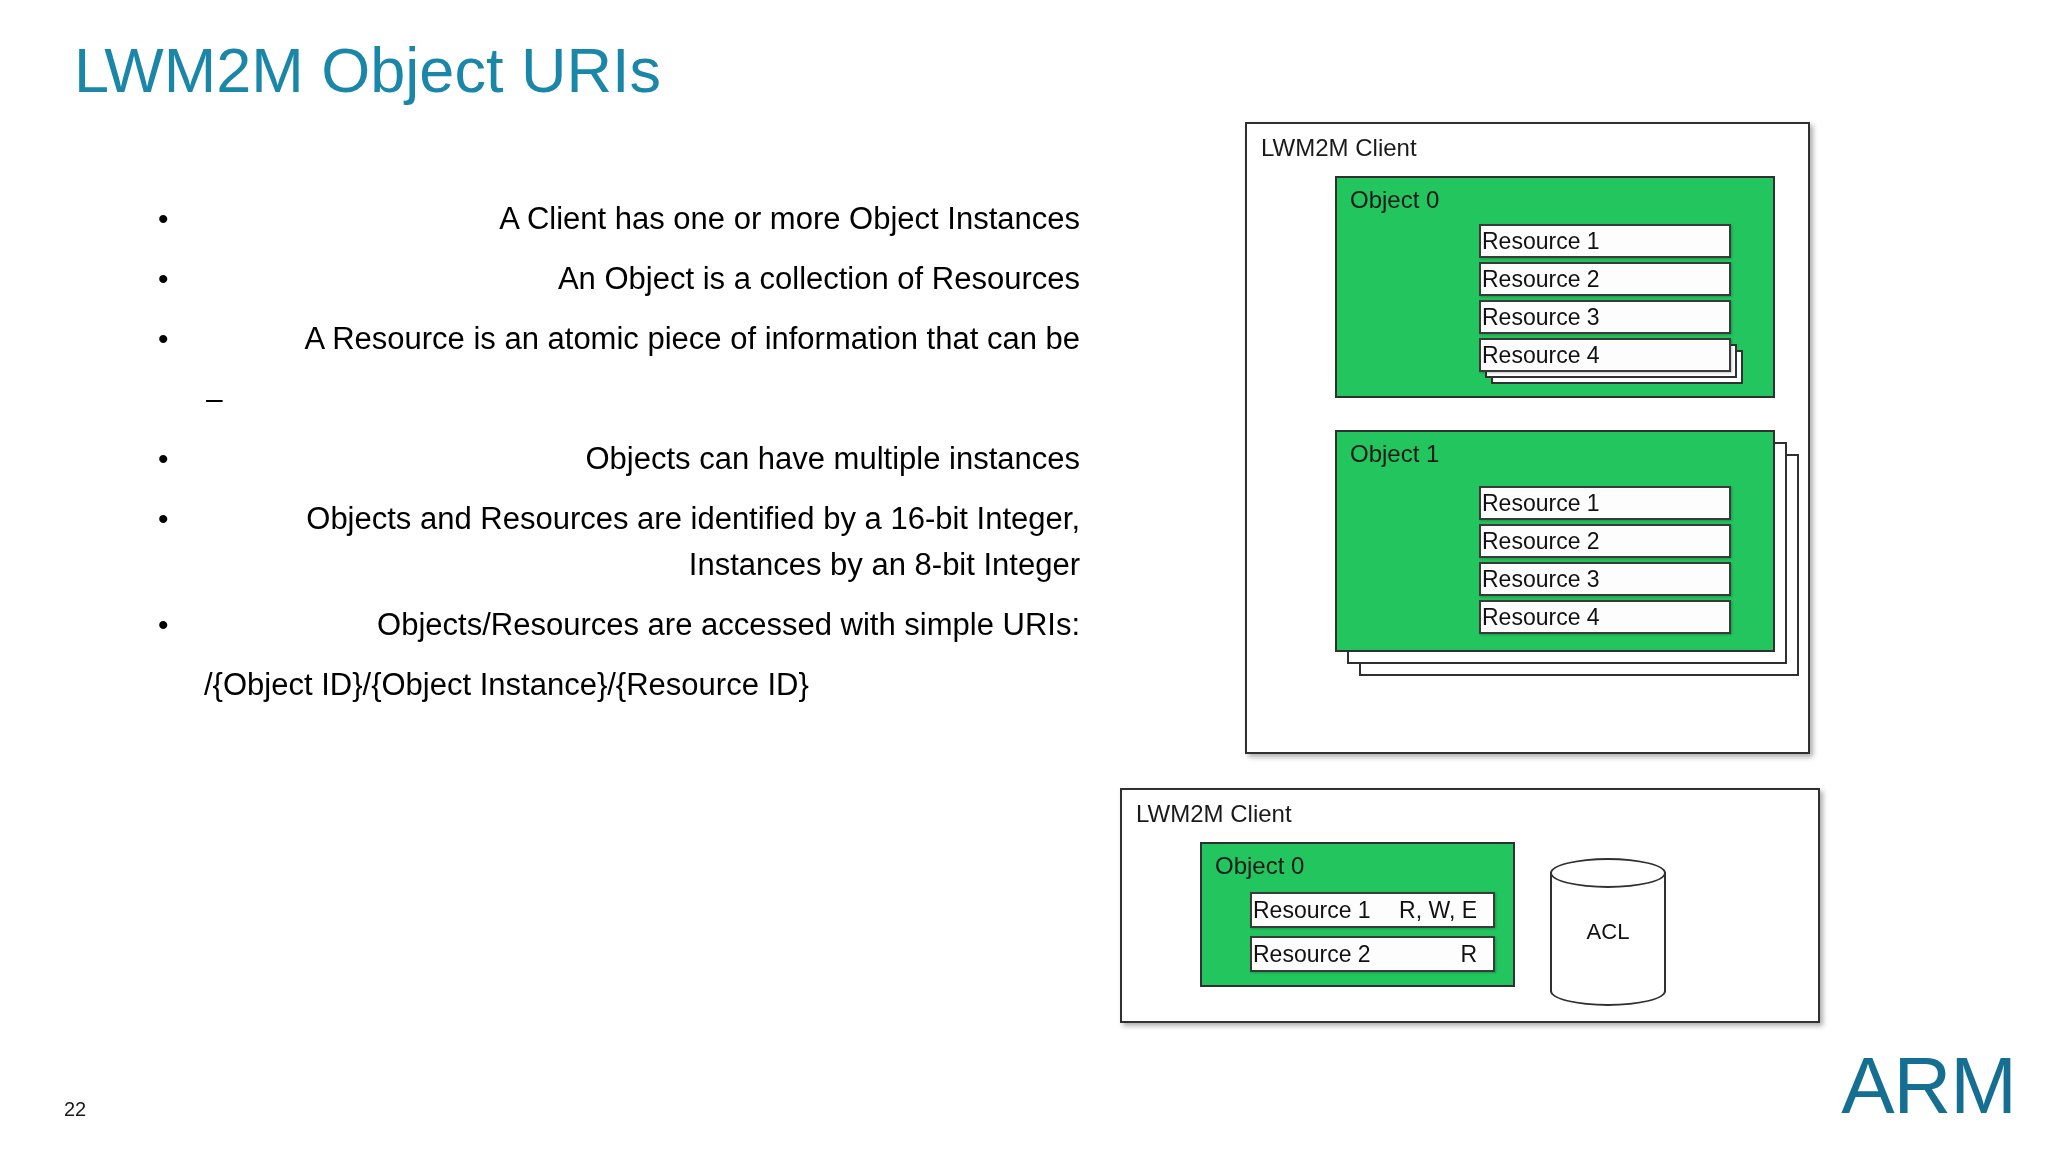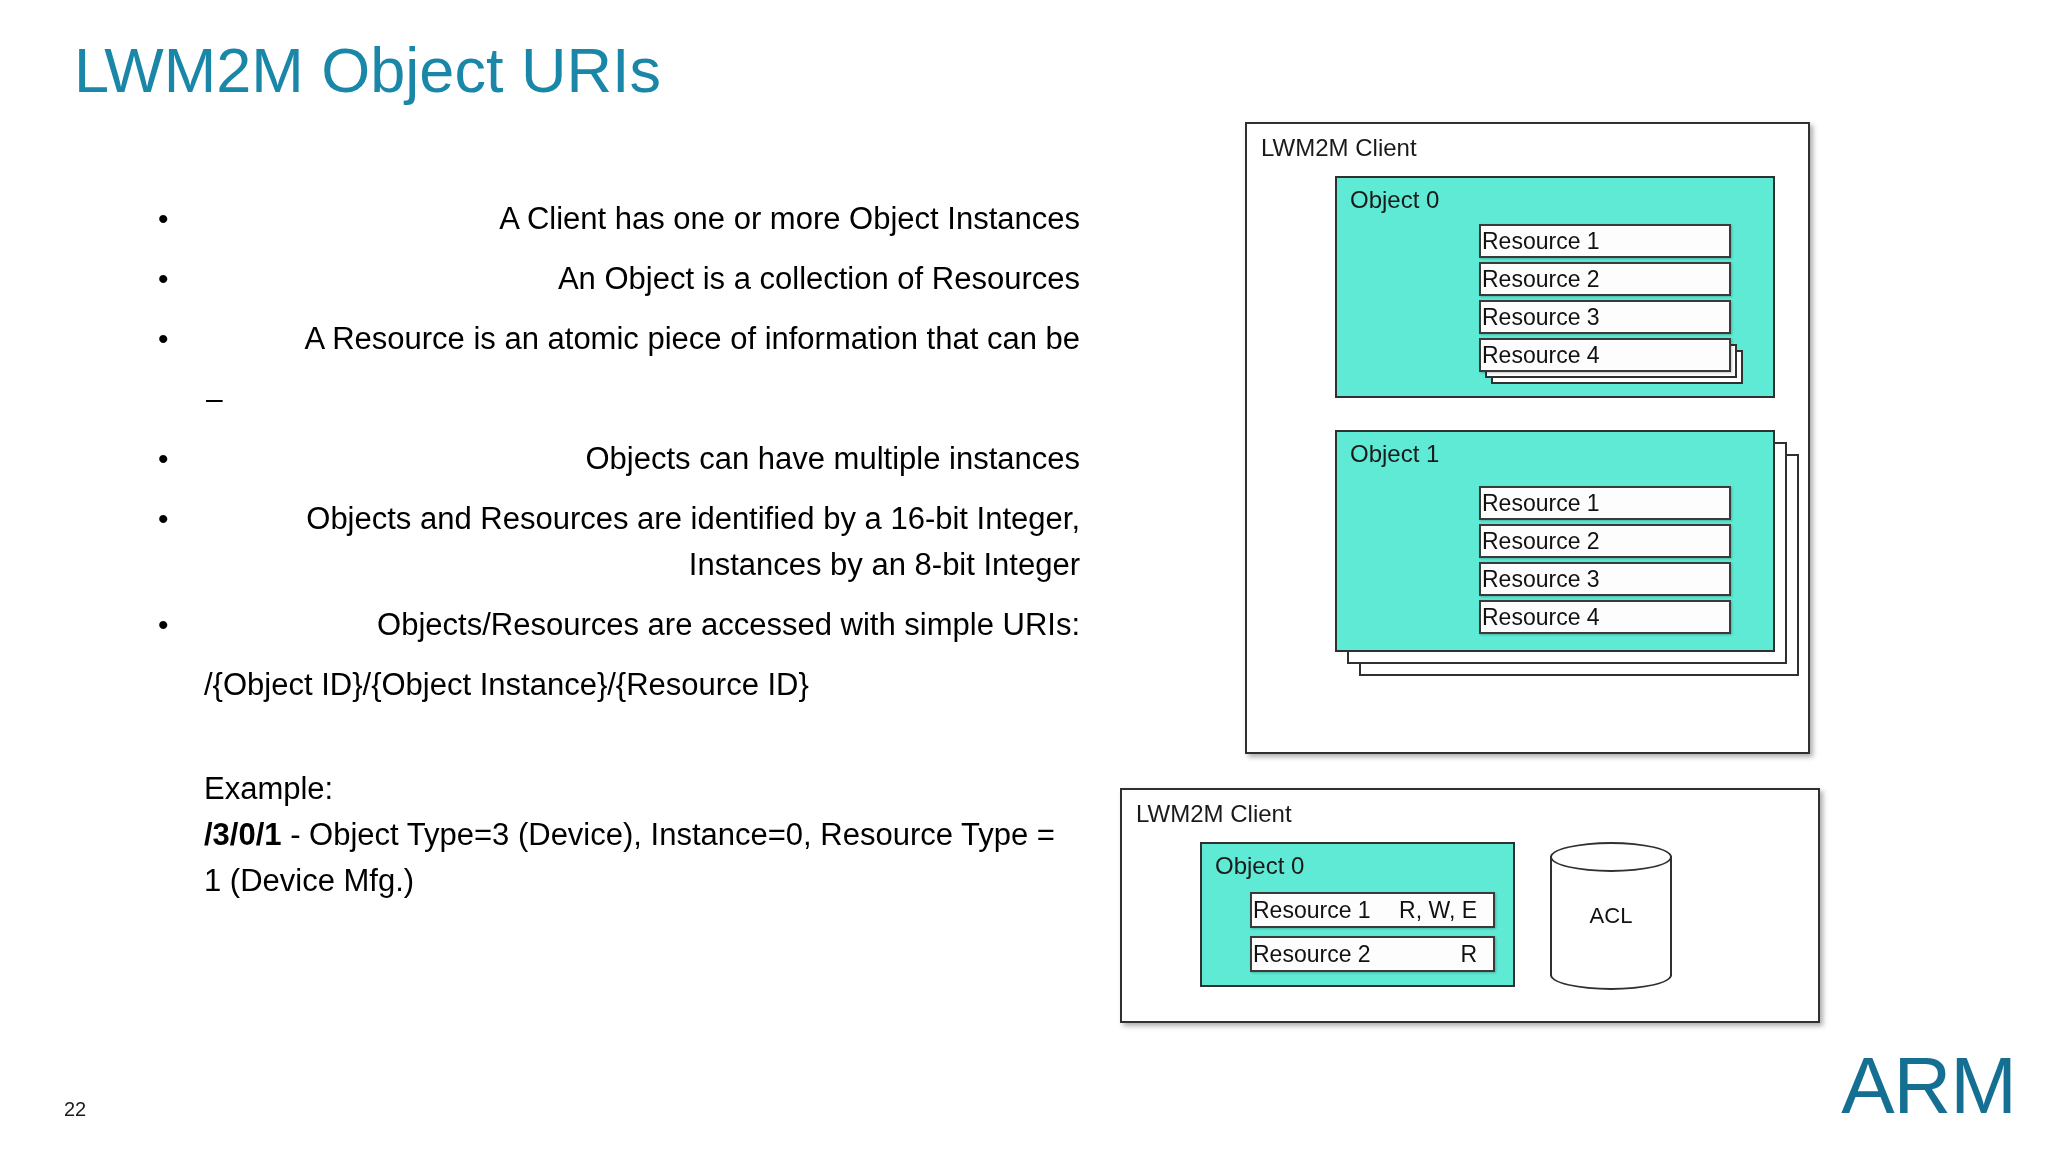--- a/index.html
+++ b/index.html
@@ -121,21 +121,21 @@
     left: 14px;
     top: 10px;
     font-size: 24px;
     color: #1a1a1a;
     white-space: nowrap;
   }
 
   .object-box {
     position: absolute;
     border: 2px solid #303030;
-    background: #5eead4;
+    background: #22c55e;
     box-sizing: border-box;
   }
   .object-label {
     position: absolute;
     left: 13px;
     top: 8px;
     font-size: 24px;
     color: #1a1a1a;
     white-space: nowrap;
   }
@@ -276,24 +276,20 @@
     <span class="bullet-text">Objects and Resources are identified by a 16-bit Integer, Instances by an 8-bit Integer</span>
   </div>
 
   <div class="bullet-row">
     <span class="bullet-mark">•</span>
     <span class="bullet-text">Objects/Resources are accessed with simple URIs:</span>
   </div>
 
   <div class="plain-row">/{Object ID}/{Object Instance}/{Resource ID}</div>
 
-  <div class="example-block">
-    <div class="example-line">Example:</div>
-    <div class="example-line"><b>/3/0/1</b><span> - Object Type=3 (Device), Instance=0, Resource Type = 1 (Device Mfg.)</span></div>
-  </div>
 
 </div>
 
 <div class="diagram" id="diagram-top">
   <div class="client-box">
     <div class="client-label">LWM2M Client</div>
 
     <div class="object-box" style="left:88px; top:52px; width:440px; height:222px;">
       <div class="object-label">Object 0</div>
 
@@ -346,21 +342,21 @@
       <div class="resource-box" style="left:48px; top:48px; width:245px; height:36px;">
         <span class="resource-name">Resource 1</span>
         <span class="resource-ops">R, W, E</span>
       </div>
       <div class="resource-box" style="left:48px; top:92px; width:245px; height:36px;">
         <span class="resource-name">Resource 2</span>
         <span class="resource-ops">R</span>
       </div>
     </div>
 
-    <div class="cylinder" style="left:428px; top:52px; width:90px; height:148px;padding-left:32px;">
+    <div class="cylinder" style="left:428px; top:68px; width:116px; height:148px;">
       <div class="cyl-body"></div>
       <div class="cyl-bottom"></div>
       <div class="cyl-top"></div>
       <div class="cyl-label">ACL</div>
     </div>
   </div>
 </div>
 
 <div class="page-number">22</div>
 <div class="arm-logo">ARM</div>

